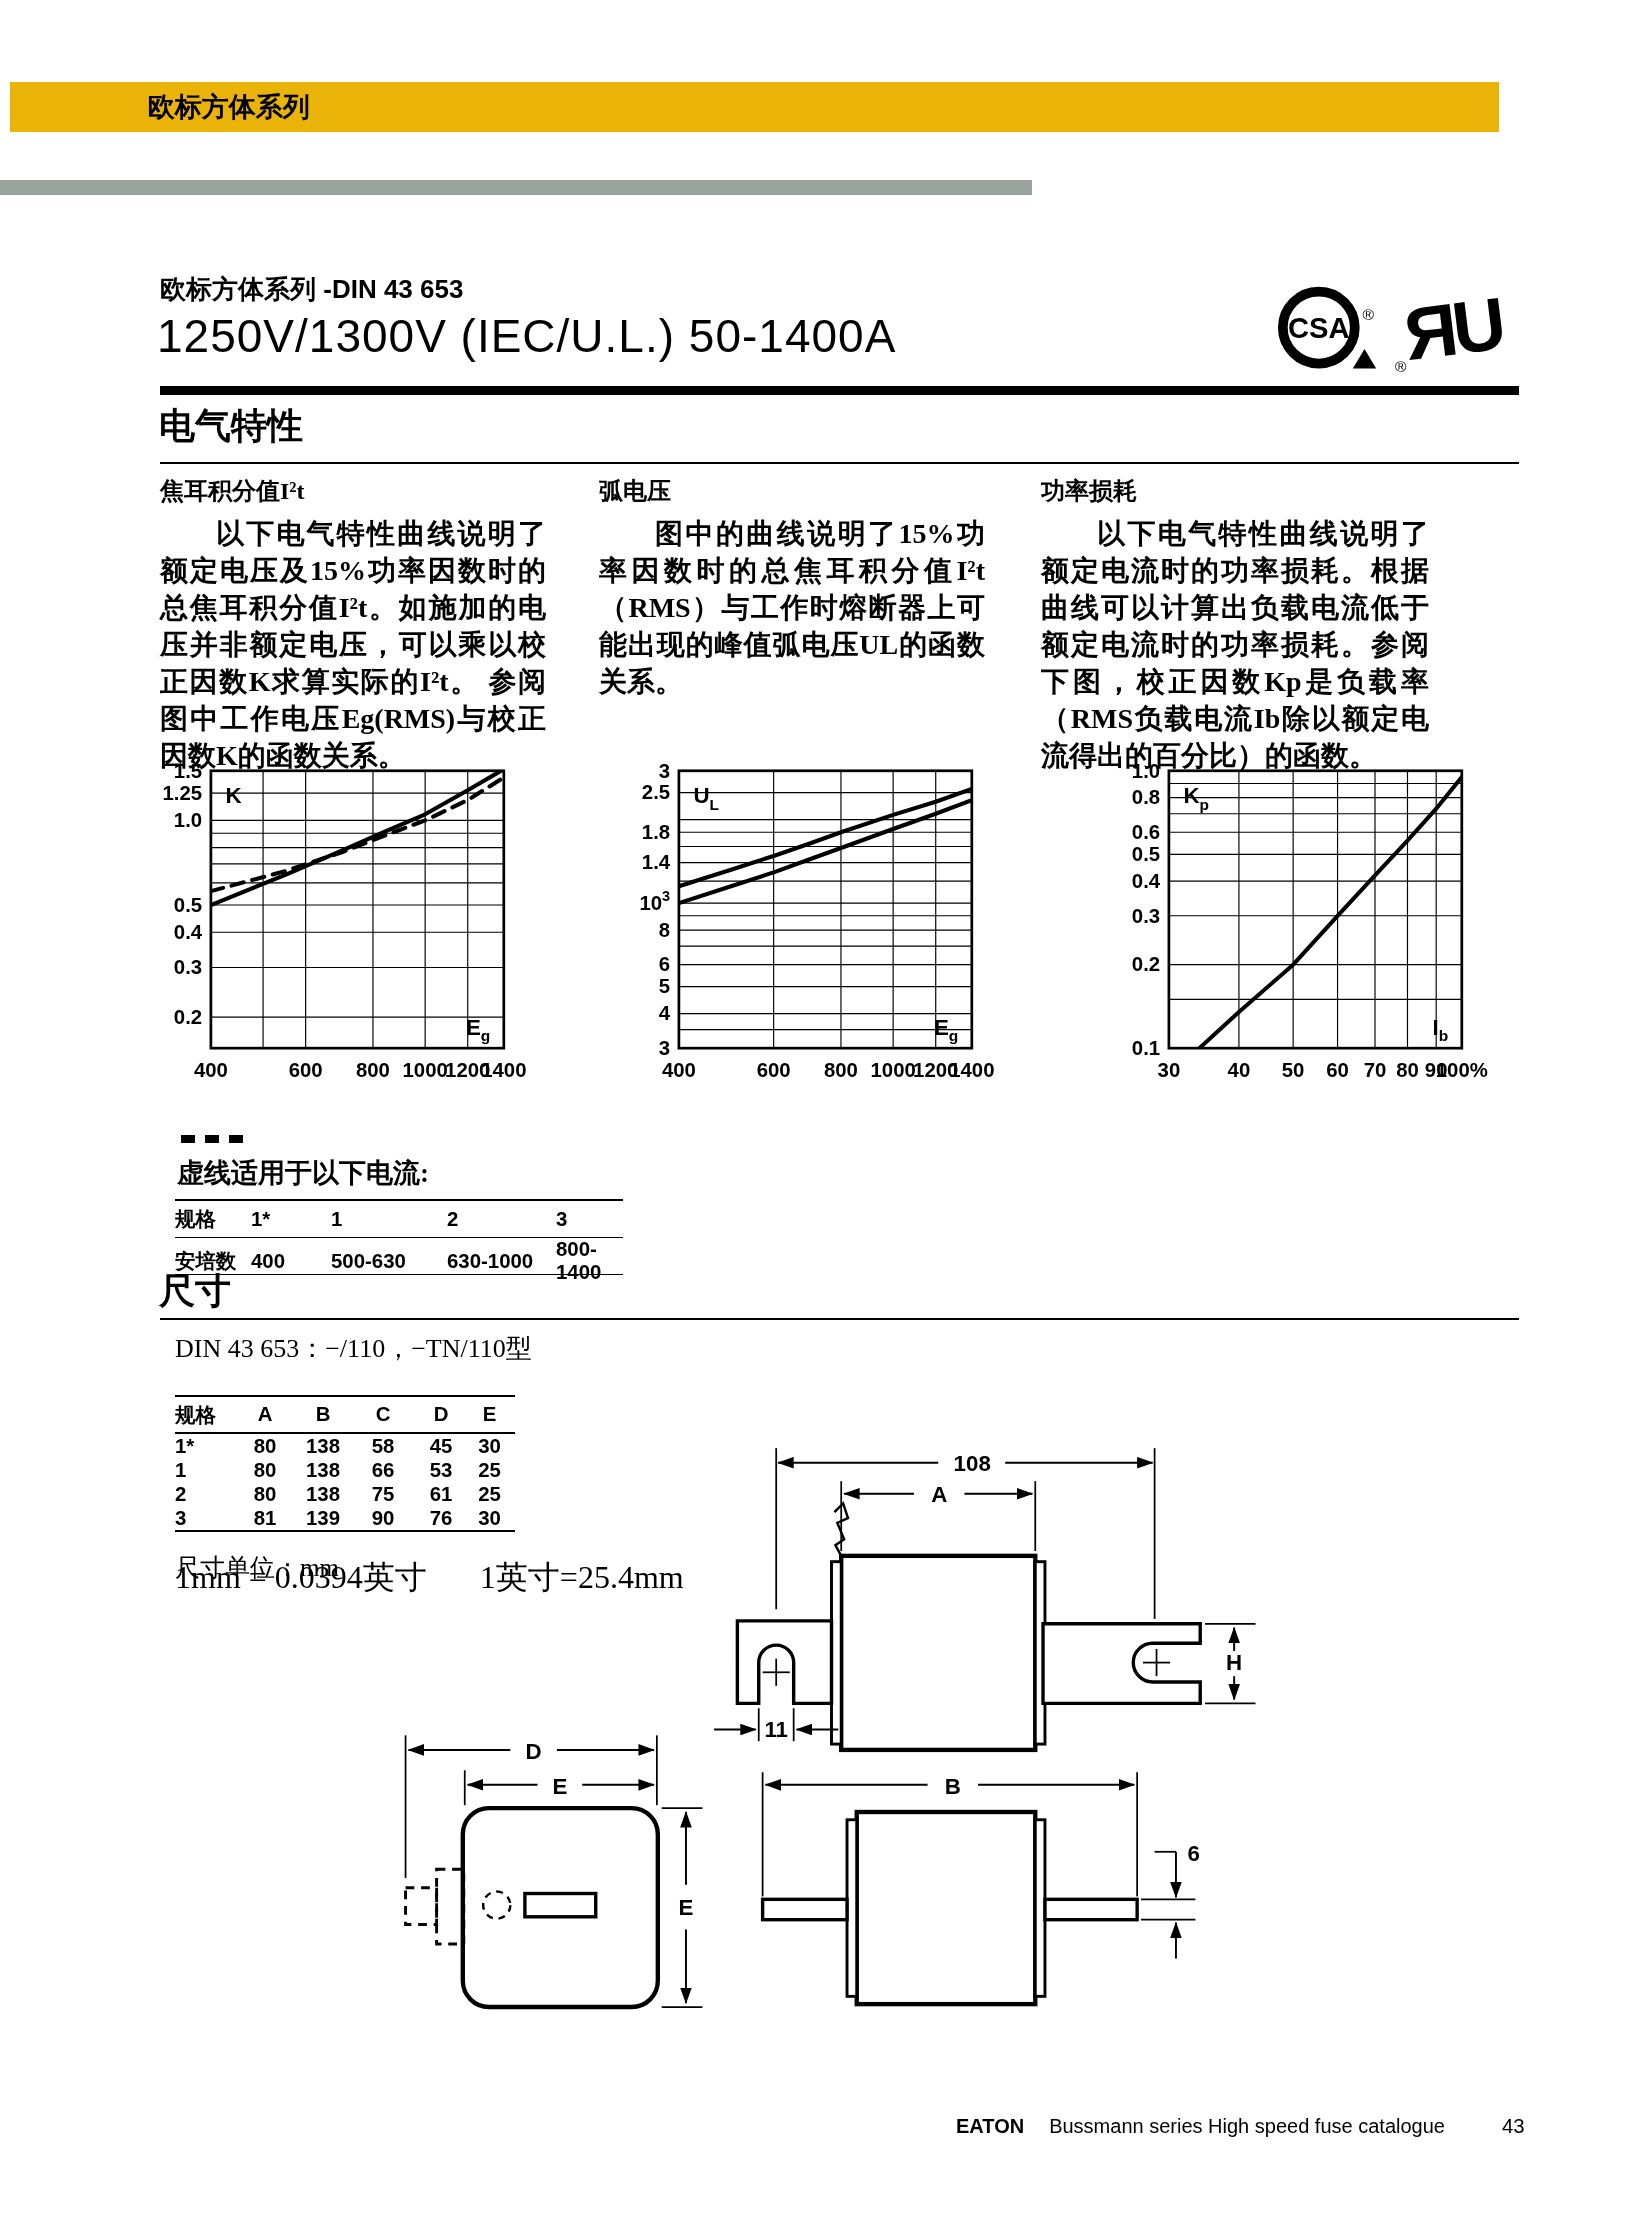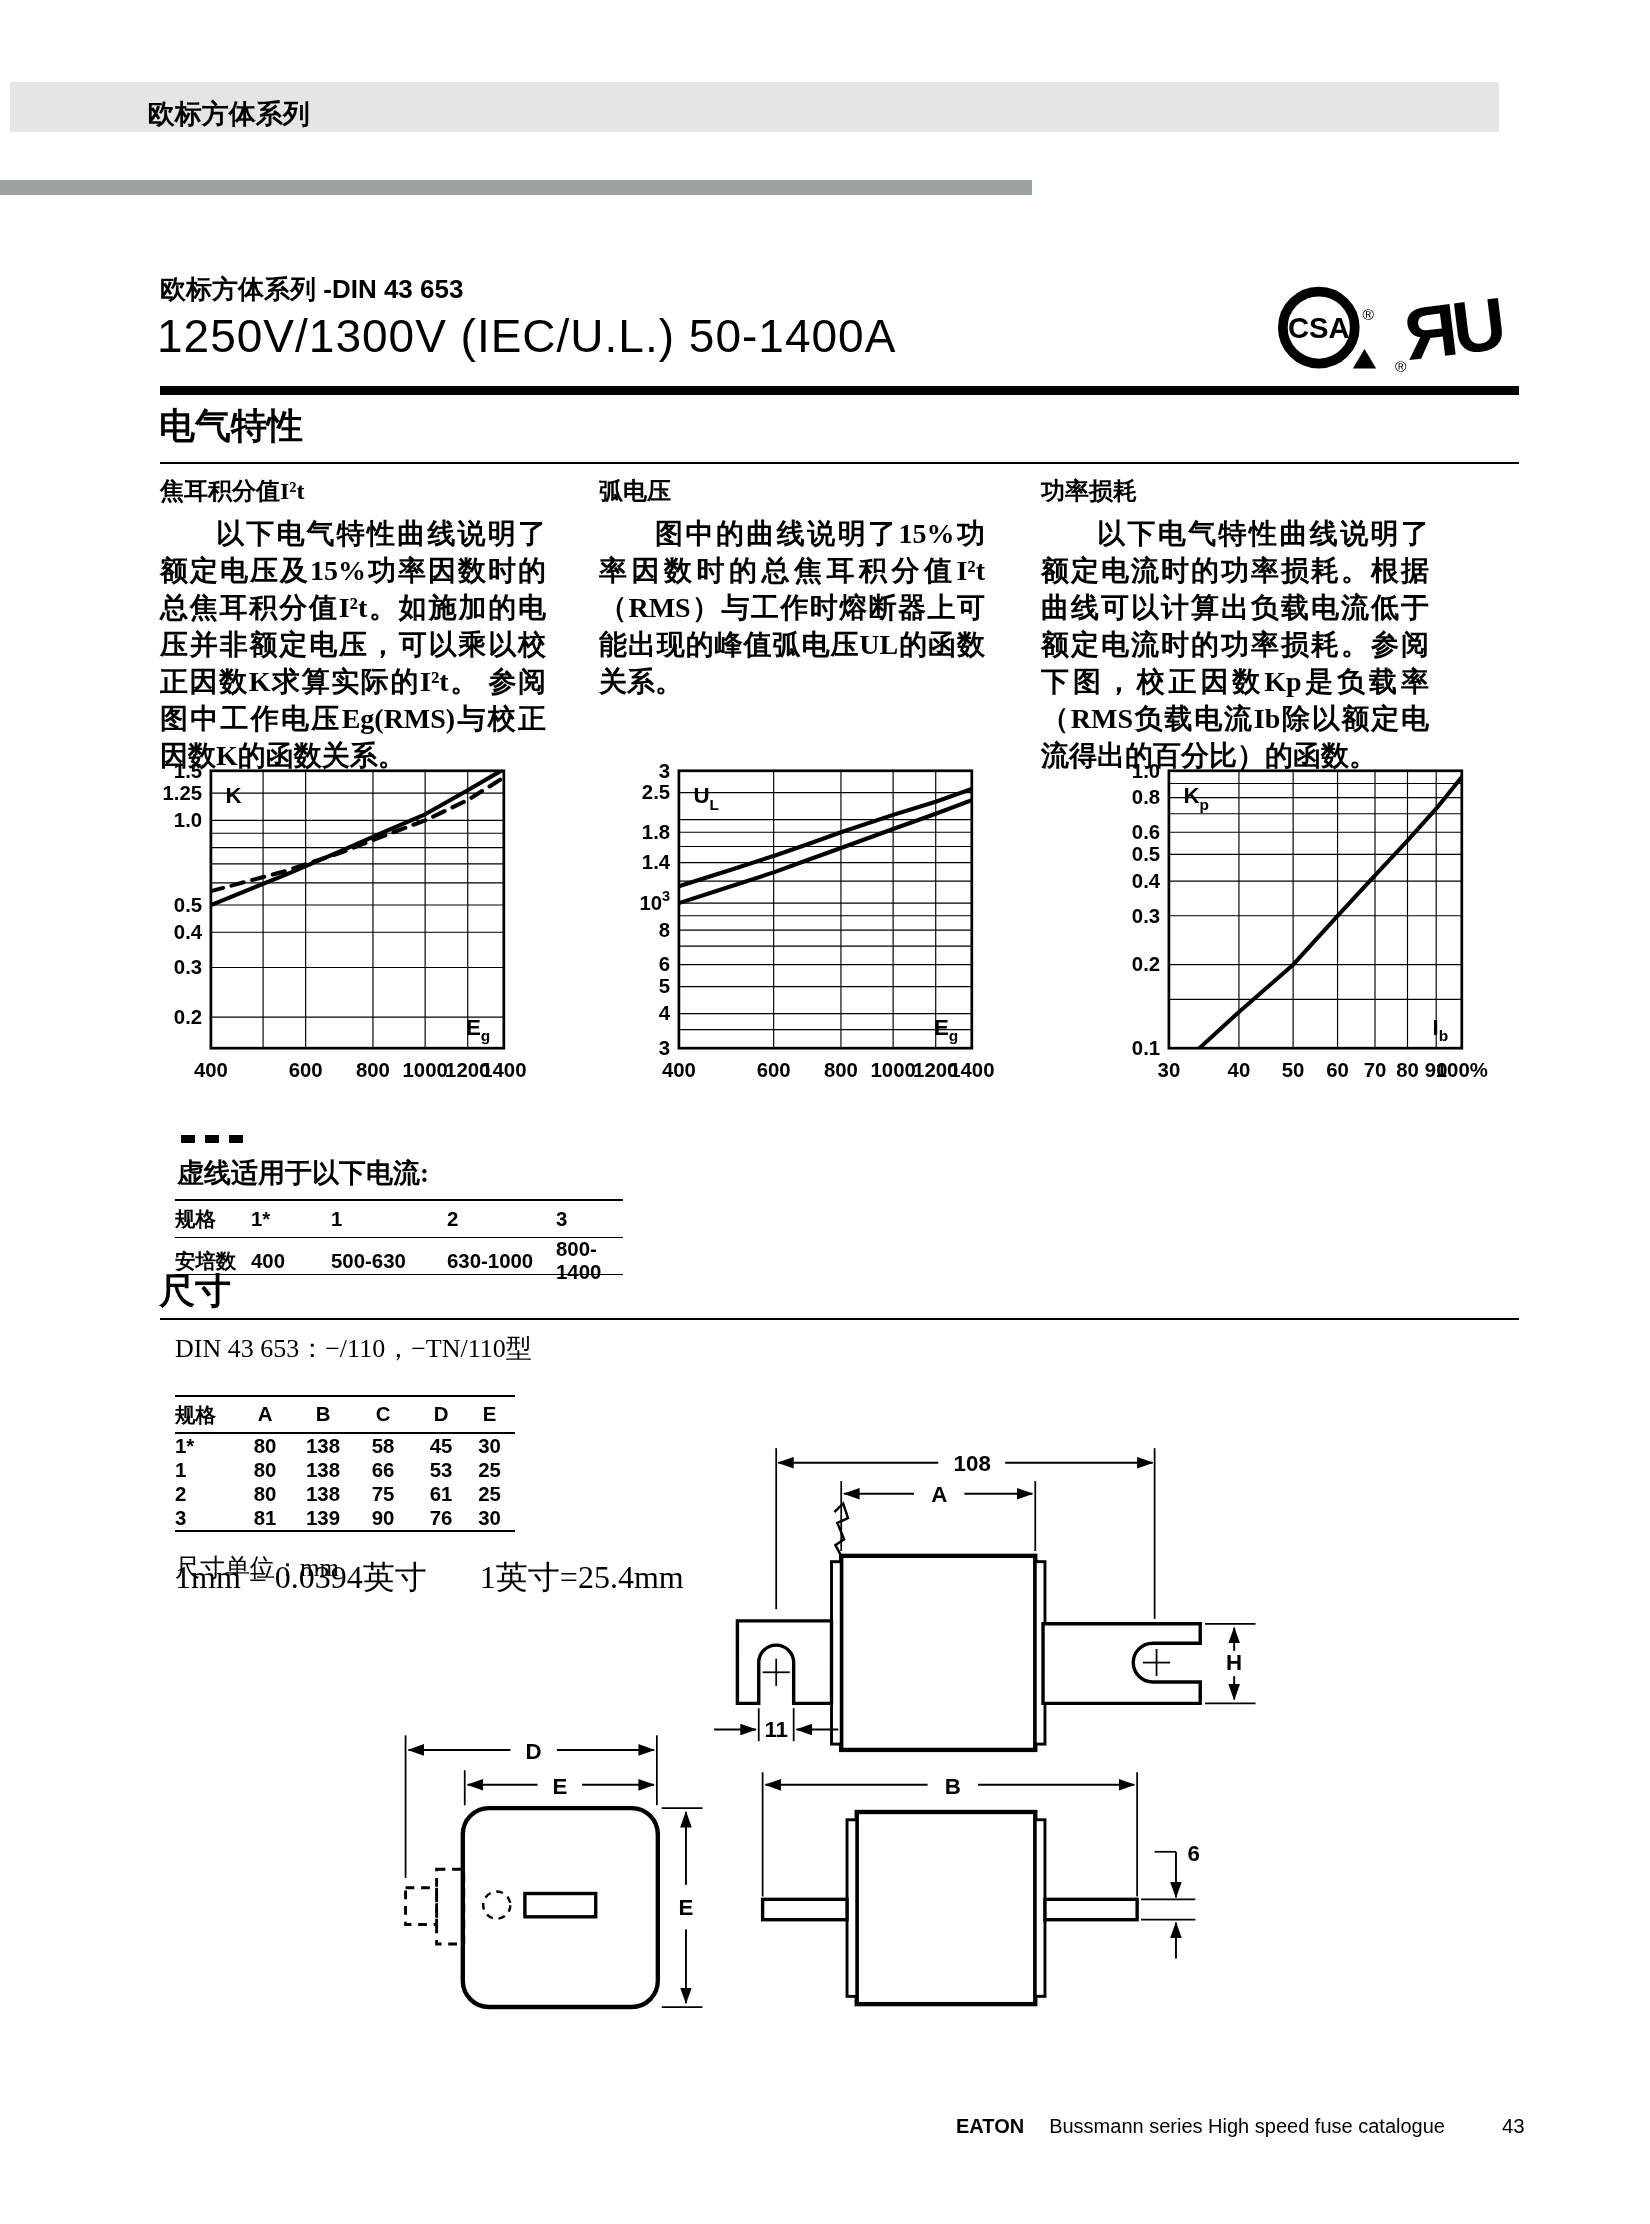--- a/index.html
+++ b/index.html
@@ -1,21 +1,21 @@
 <!DOCTYPE html>
 <html><head>
 <meta charset="utf-8">
 <style>
   html,body{margin:0;padding:0;background:#e8e8e8;}
   .page{position:relative;width:1651px;height:2224px;background:#ffffff;margin:0 auto;
         font-family:"Liberation Sans",sans-serif;color:#000;overflow:hidden;}
   .abs{position:absolute;}
 
-  .banner{left:9.7px;top:82px;width:1489px;height:50px;background:#e5e5e5;
-          display:flex;align-items:flex-end;padding-left:138px;box-sizing:border-box;
+  .banner{left:9.7px;top:82px;width:1489px;height:50px;background:#eab308;
+          display:flex;align-items:center;padding-left:138px;box-sizing:border-box;
           font-size:27px;font-weight:700;}
   .graybar{left:0;top:180px;width:1032px;height:14.6px;background:#9aa49f;}
 
   .series-line{left:160px;top:272px;font-size:26px;font-weight:800;}
   .main-title{left:157px;top:309px;font-size:46px;font-weight:400;letter-spacing:1px;}
   .title-rule{left:160px;top:386px;width:1359px;height:8.7px;background:#000;}
 
   .sec-title{font-size:36px;font-weight:800;}
   .thin-rule{height:1.9px;background:#000;}
 

